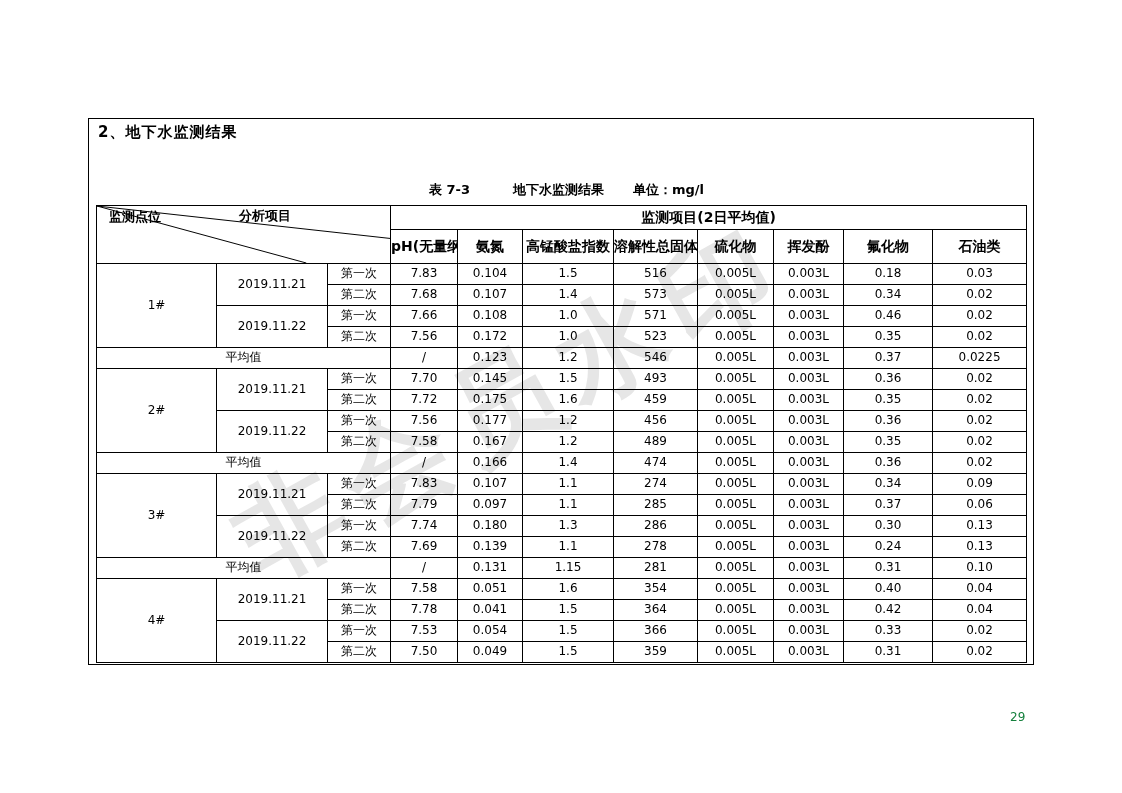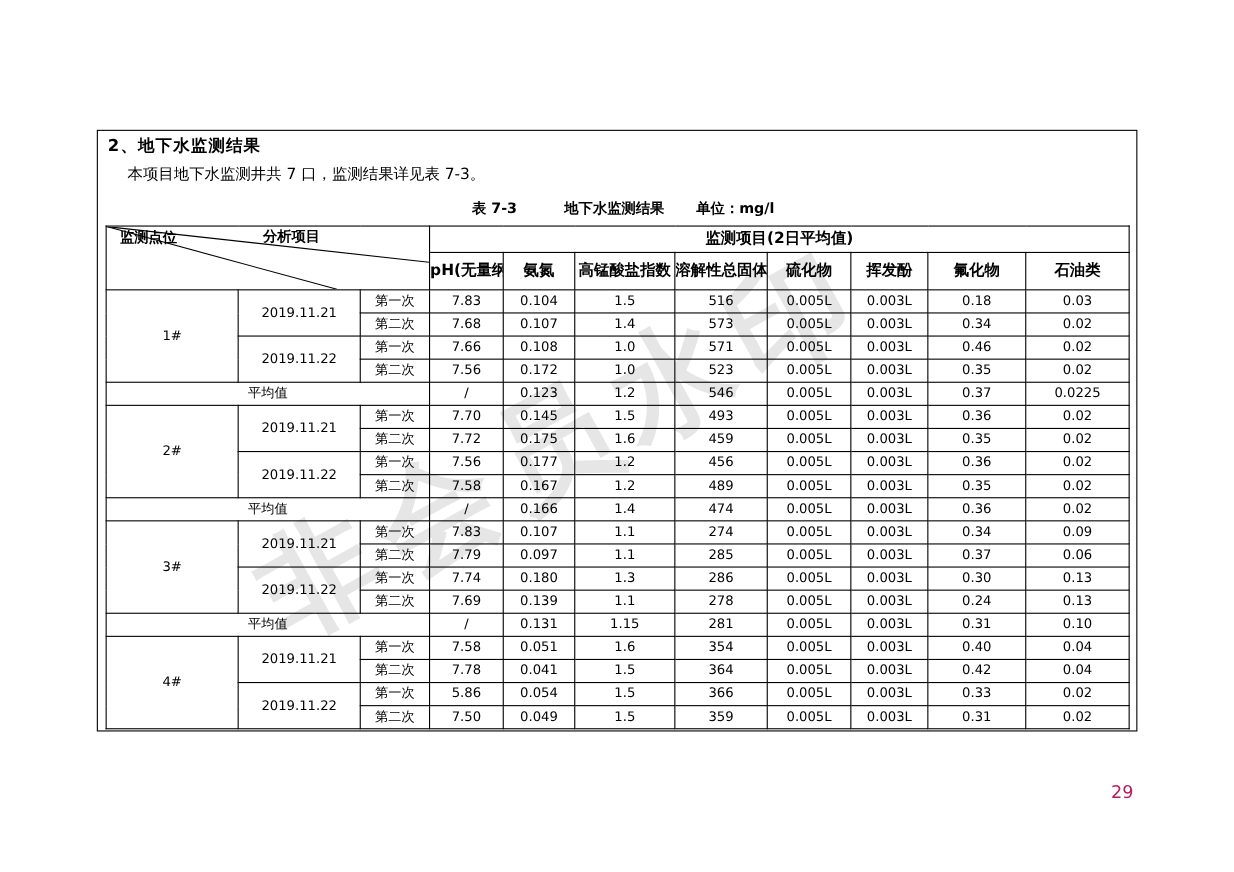--- a/index.html
+++ b/index.html
@@ -75,33 +75,32 @@
   td.corner { position:relative; padding:0; }
   td.corner svg { position:absolute; left:0; top:0; width:100%; height:100%; }
   td.corner span { position:absolute; font-size:13px; font-weight:bold; white-space:nowrap; }
   td.corner .c-top { left:142px; top:3px; }
   td.corner .c-mid { left:180px; top:35px;margin-top:24px; }
   td.corner .c-bot { left:12px;  top:4px; }
   .zh-cell { font-size:13px; }
   .page-number {
     position:absolute;
     left:1010px; top:710px;
-    font-size:16px;
-    color:#be185d;
+    font-size:12px;
+    color:#15803d;
     z-index:2;
   }
 </style>
 </head>
 <body>
 
 <div class="watermark">非会员水印</div>
 
 <div class="frame">
   <div class="section-title">2、地下水监测结果</div>
-  <div class="intro">本项目地下水监测井共 7 口，监测结果详见表 7-3。</div>
 
   <div class="caption">
     <span class="cap-no">表 7-3</span>
     <span class="cap-title">地下水监测结果</span>
     <span class="cap-unit">单位：mg/l</span>
   </div>
 
   <table class="mon">
     <colgroup>
       <col style="width:120px">
@@ -335,21 +334,21 @@
           <td>1.5</td>
           <td>364</td>
           <td>0.005L</td>
           <td>0.003L</td>
           <td>0.42</td>
           <td>0.04</td>
         </tr>
         <tr>
           <td rowspan="2">2019.11.22</td>
           <td class="zh-cell">第一次</td>
-          <td>5.86</td>
+          <td>7.53</td>
           <td>0.054</td>
           <td>1.5</td>
           <td>366</td>
           <td>0.005L</td>
           <td>0.003L</td>
           <td>0.33</td>
           <td>0.02</td>
         </tr>
         <tr>
           <td class="zh-cell">第二次</td>

